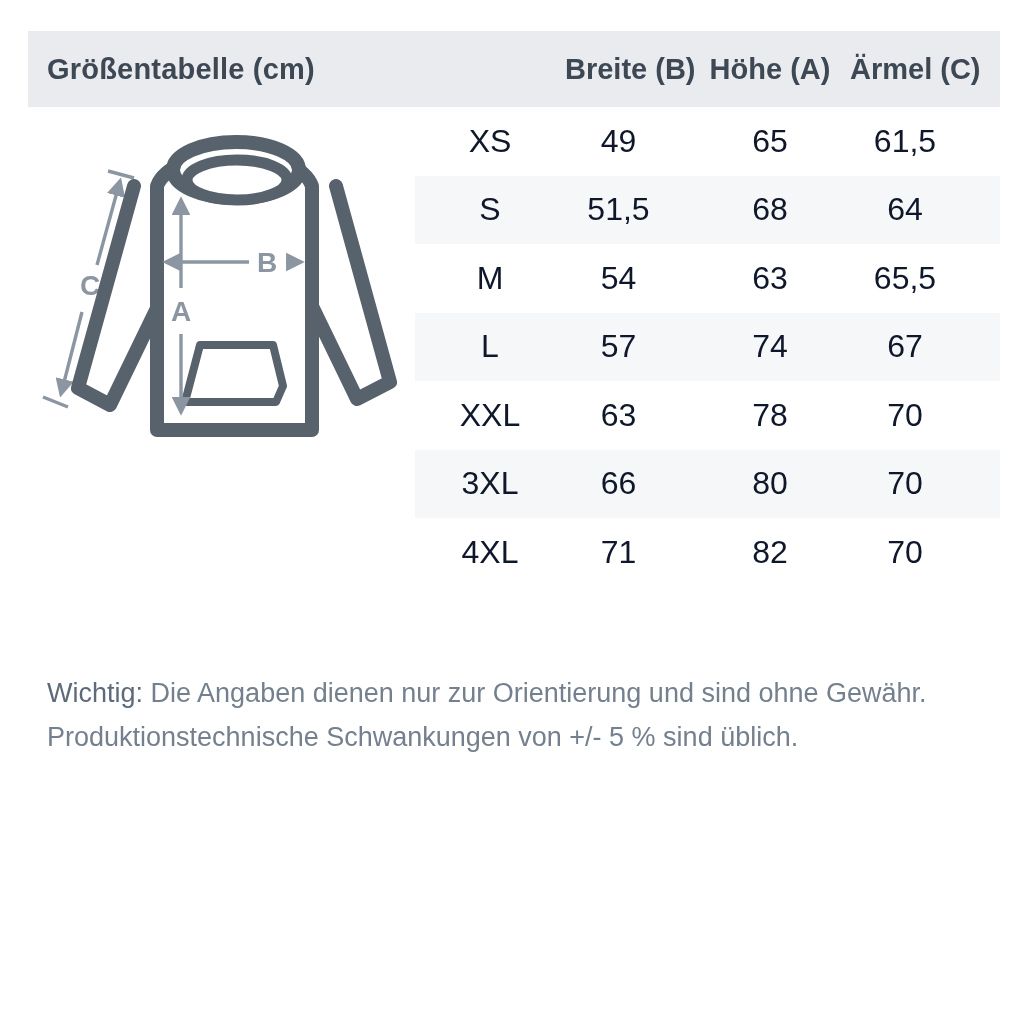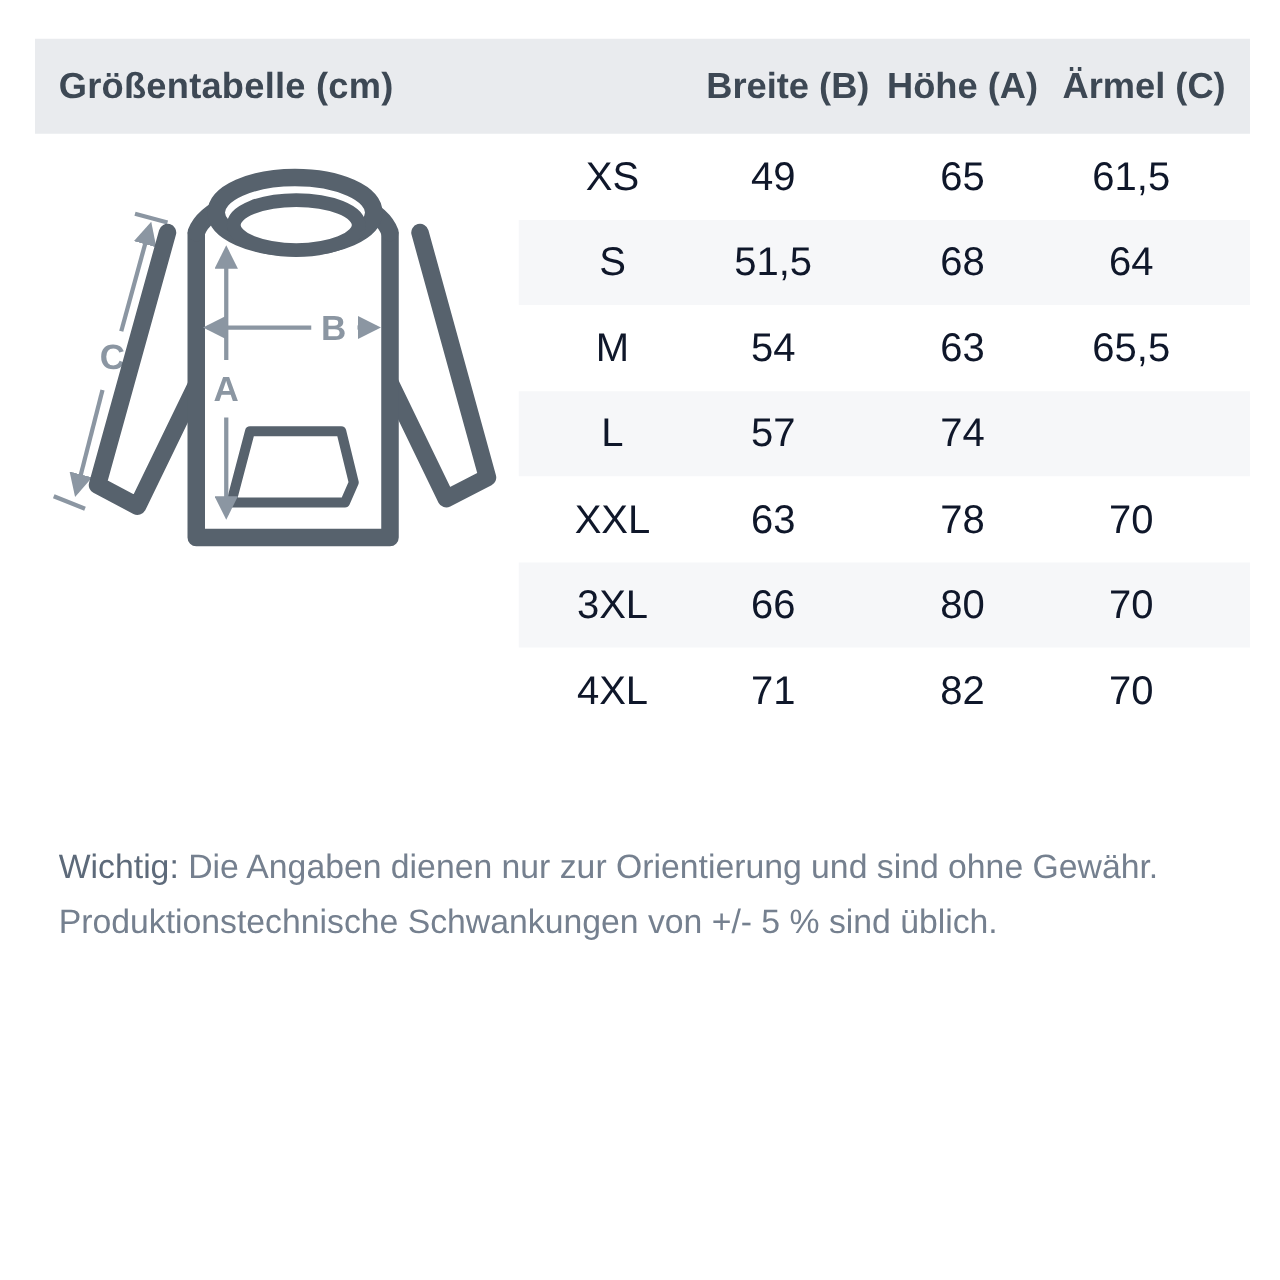--- a/index.html
+++ b/index.html
@@ -132,20 +132,21 @@
       <div class="cell c-size">M</div>
       <div class="cell c-breite">54</div>
       <div class="cell c-hoehe">63</div>
       <div class="cell c-aermel">65,5</div>
     </div>
 
     <div class="row">
       <div class="cell c-size">L</div>
       <div class="cell c-breite">57</div>
       <div class="cell c-hoehe">74</div>
+      <div class="cell c-aermel">67</div>
     </div>
 
 
     <div class="row">
       <div class="cell c-size">XXL</div>
       <div class="cell c-breite">63</div>
       <div class="cell c-hoehe">78</div>
       <div class="cell c-aermel">70</div>
     </div>
 

